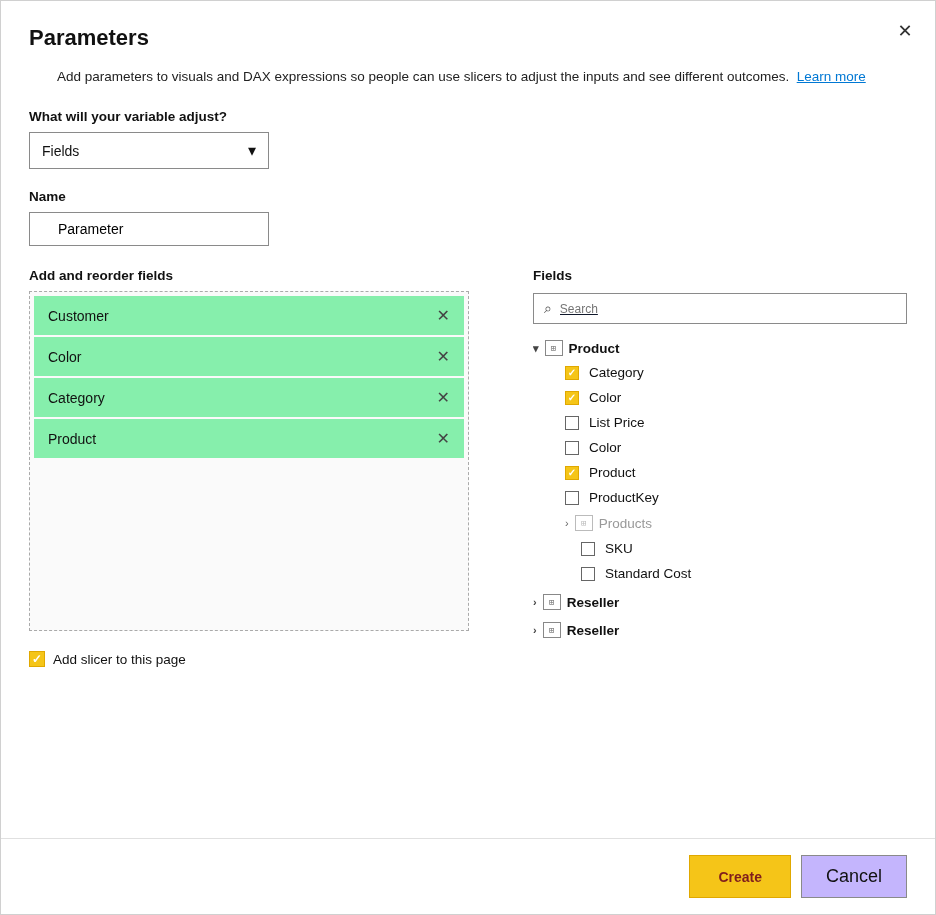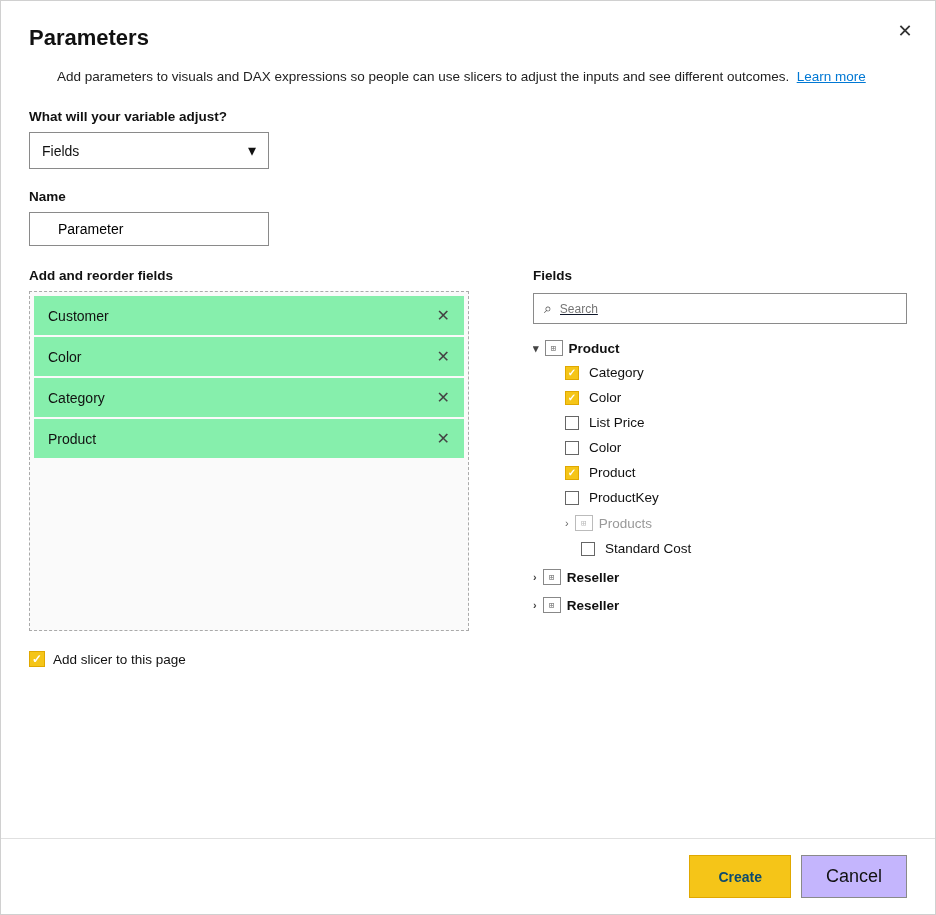--- a/index.html
+++ b/index.html
@@ -244,21 +244,21 @@
       border-top: 1px solid #e0e0e0;
       background: #fff;
     }
     .btn-create {
       background: #f5c518;
       border: 1px solid #e0a800;
       padding: 10px 28px;
       font-size: 14px;
       font-weight: 600;
       cursor: pointer;
-      color: #0c4a6e;
+      color: #7f1d1d;
     }
     .btn-cancel {
       background: #c4b5fd;
       border: 1px solid #8a8a8a;
       padding: 10px 24px;
       font-size: 18px;
       cursor: pointer;
       color: #111;
     }
   </style>
@@ -366,20 +366,24 @@
         <div class="cb "></div>
         <span>ProductKey</span>
       </div>
             <div class="tree-item-disabled">
           <span class="chevron-right">›</span>
           <span class="table-icon" style="border-color:#bbb;color:#bbb;">⊞</span>
           <span>Products</span>
         </div>
             <div class="tree-item" style="padding-left: 48px;">
             <div class="cb "></div>
+            <span>SKU</span>
+          </div>
+            <div class="tree-item" style="padding-left: 48px;">
+            <div class="cb "></div>
             <span>Standard Cost</span>
           </div>
           </div>
           <div class="tree-group">
             <div class="tree-group-header">
     <span class="tree-chevron">›</span>
     <span class="table-icon">⊞</span>
     <span>Reseller</span>
   </div>
           </div>

